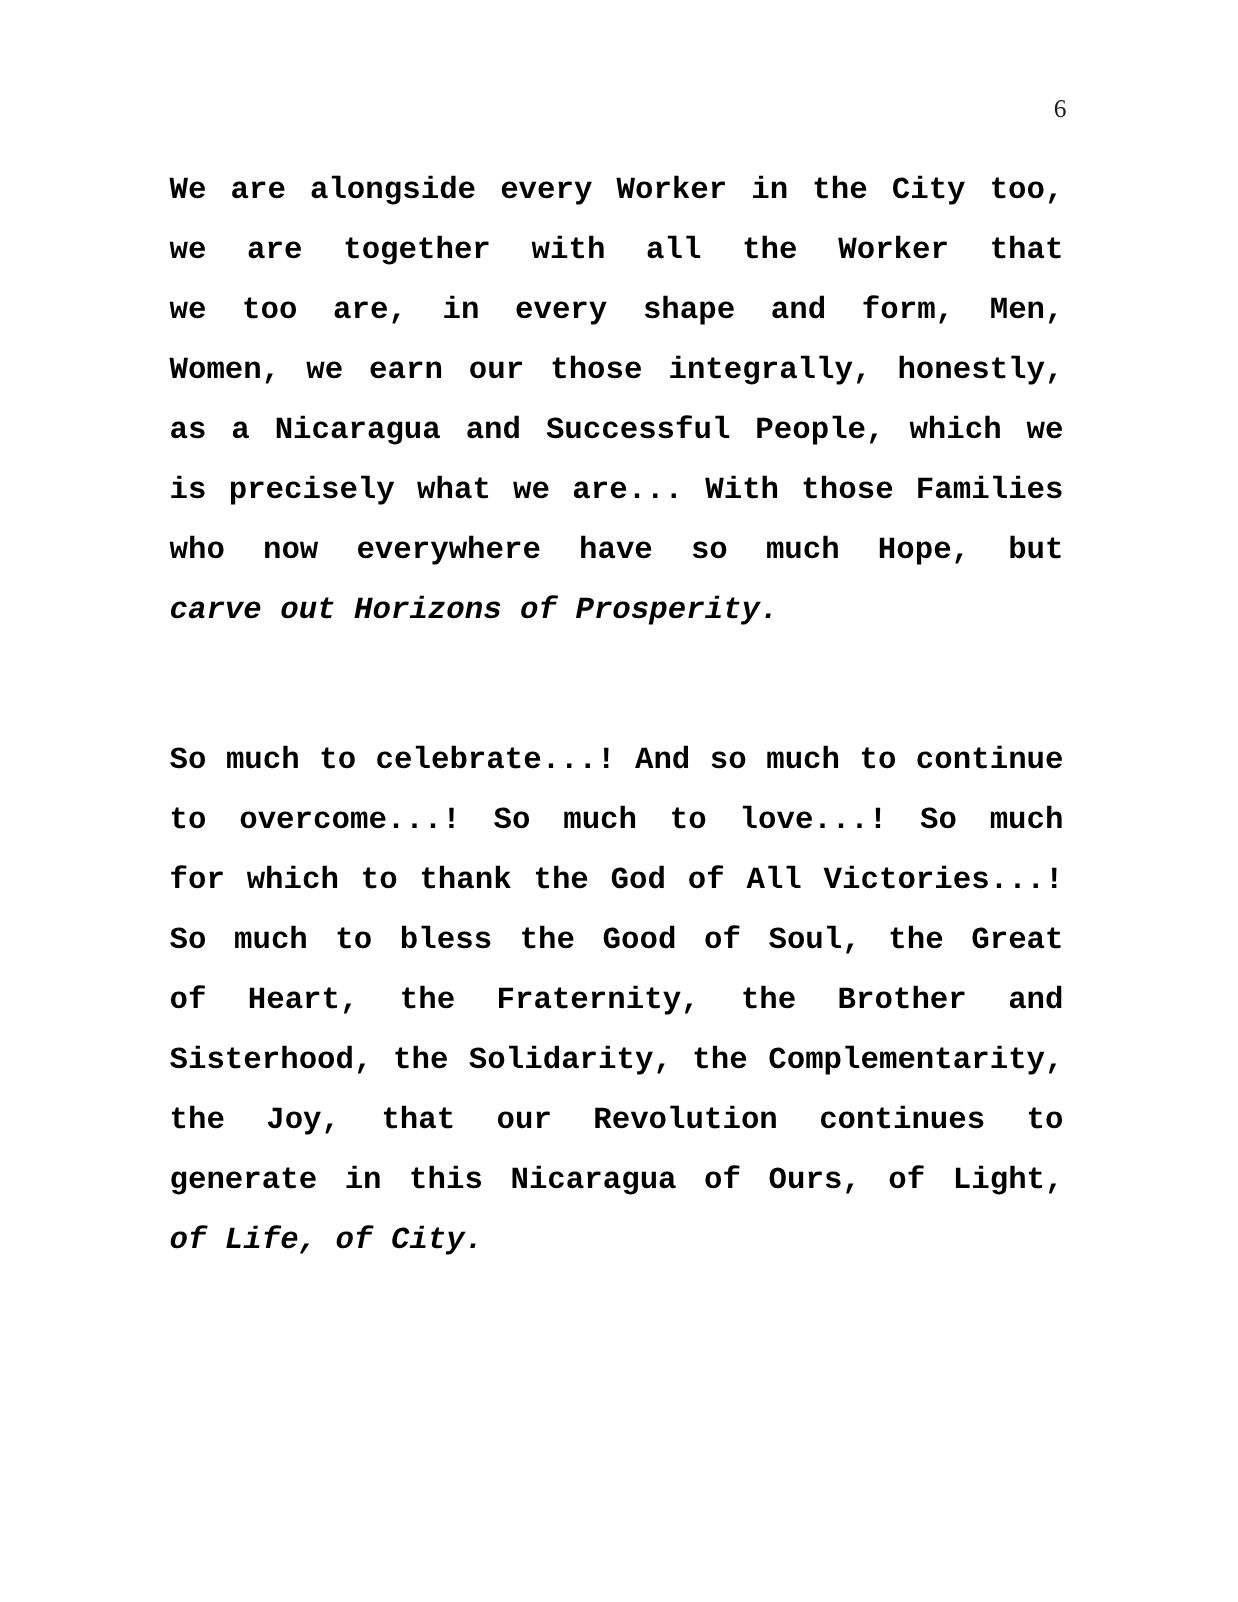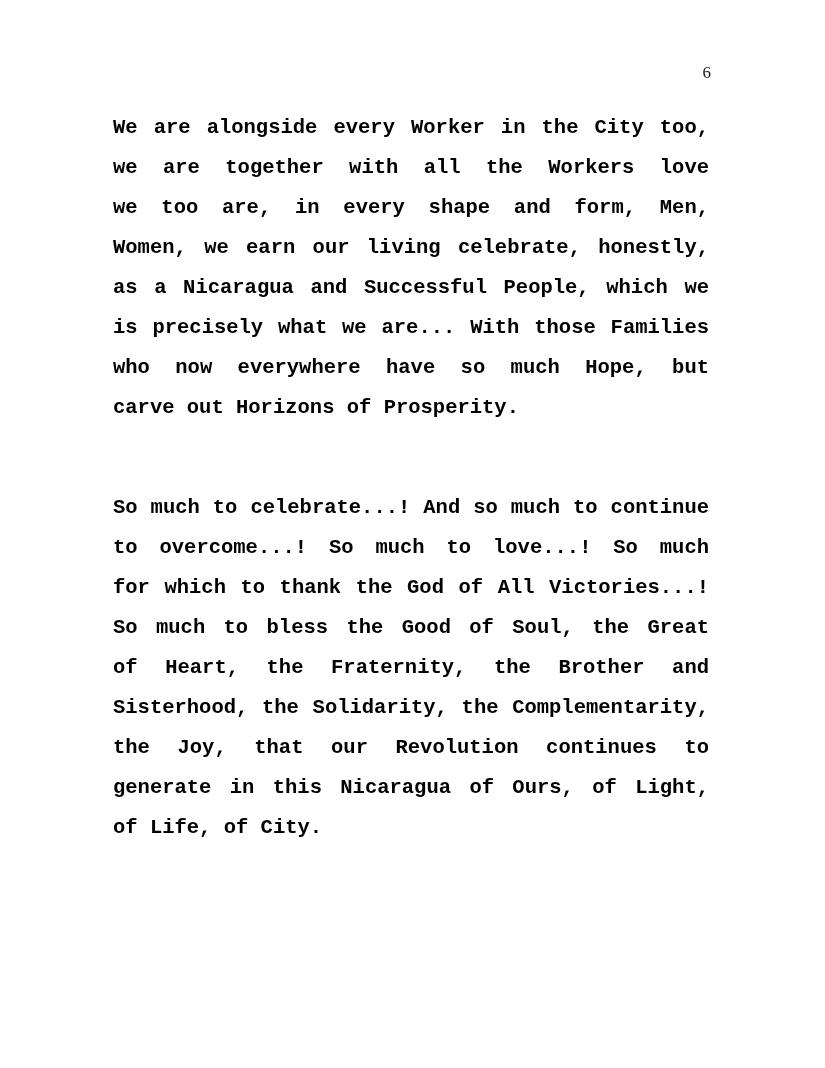--- a/index.html
+++ b/index.html
@@ -44,38 +44,39 @@
     font-size: 20.5px;
     line-height: 40px;
     color: #000000;
     text-align: justify;
     text-align-last: justify;
     white-space: normal;
   }
   .line.last {
     text-align: center;
     text-align-last: left;
+    font-style: italic;
   }
 </style>
 </head>
 <body>
 
 <div class="page">
 
   <div class="header">
     <span>6</span>
   </div>
 
   <div class="content">
 
     <div class="paragraph">
       <div class="line">We are alongside every Worker in the City too,</div>
-      <div class="line">we are together with all the Workers love</div>
+      <div class="line">we are together with all the Worker that</div>
       <div class="line">we too are, in every shape and form, Men,</div>
-      <div class="line">Women, we earn our living celebrate, honestly,</div>
+      <div class="line">Women, we earn our those integrally, honestly,</div>
       <div class="line">as a Nicaragua and Successful People, which we</div>
       <div class="line">is precisely what we are... With those Families</div>
       <div class="line">who now everywhere have so much Hope, but</div>
       <div class="line last">carve out Horizons of Prosperity.</div>
     </div>
 
     <div class="paragraph para-gap">
       <div class="line">So much to celebrate...! And so much to continue</div>
       <div class="line">to overcome...! So much to love...! So much</div>
       <div class="line">for which to thank the God of All Victories...!</div>

